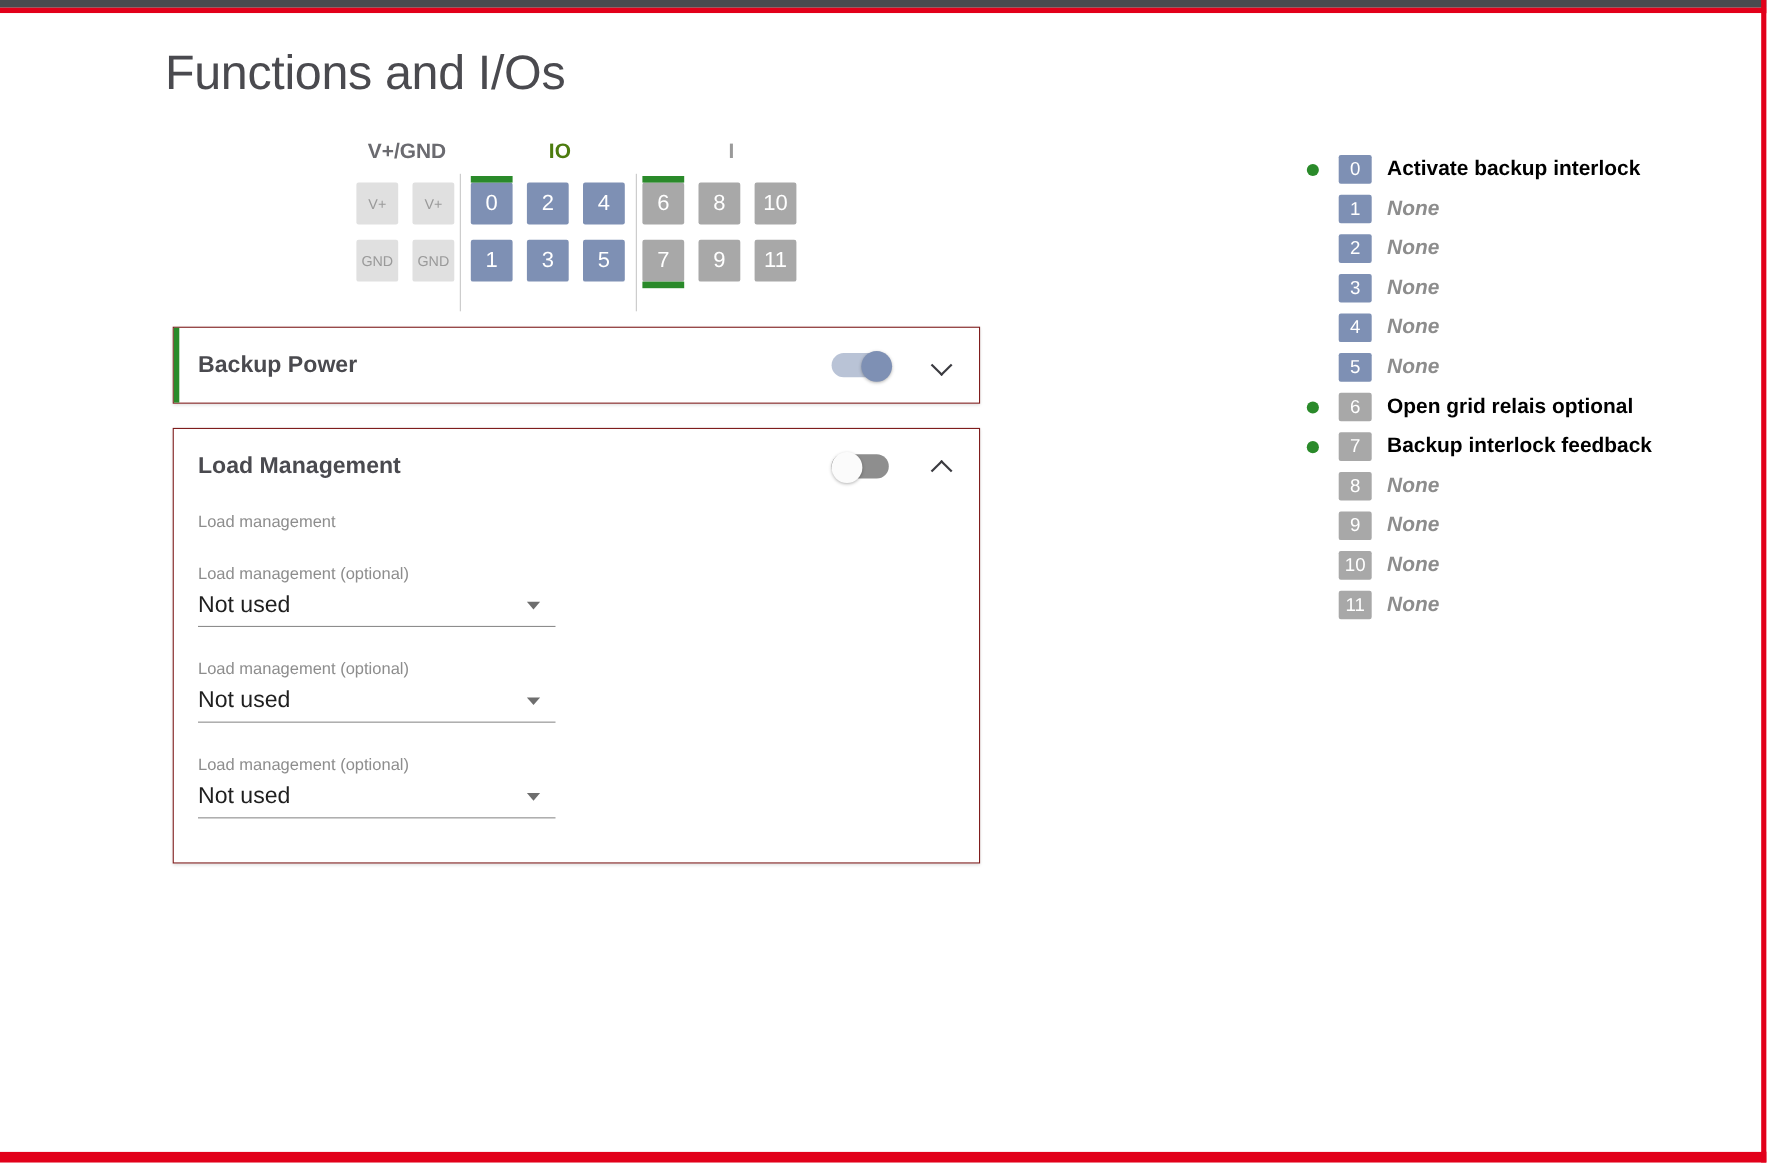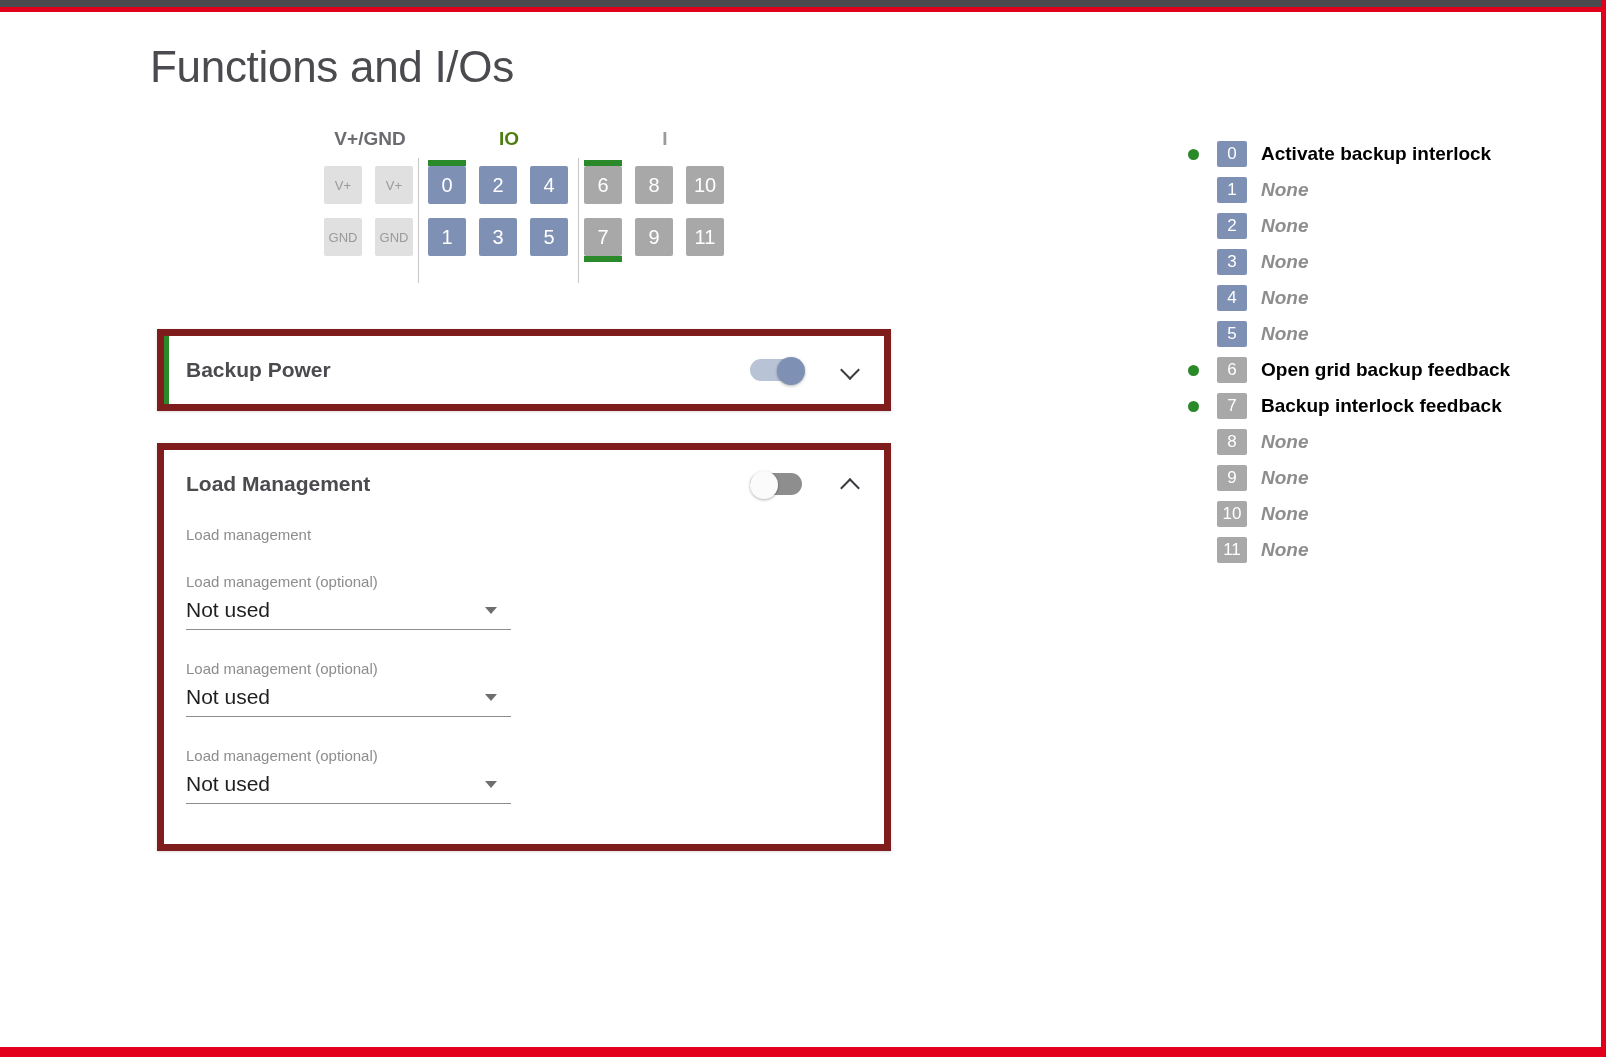--- a/index.html
+++ b/index.html
@@ -135,25 +135,24 @@
 
   
   .cards {
     position: absolute;
     left: 157px;
     top: 285px;
     width: 734px;
   }
   .card {
     background: #ffffff;
-    border: 7px solid #7f1d1d;
+    border: 1px solid #7f1d1d;
     box-shadow: 0 1px 3px rgba(0,0,0,0.14);
     position: relative;
     margin-bottom: 22px;
-    margin-top: 32px;
   }
   .card.accent::before {
     content: "";
     position: absolute;
     left: 0; top: 0;
     width: 5px;
     height: 100%;
     background: #2a8a2a;
   }
   .card-header {
@@ -444,21 +443,21 @@
 
     <div class="pinlist-row">
       <span class="dot empty"></span>
       <span class="badge io">5</span>
       <span class="fn-name none">None</span>
     </div>
 
     <div class="pinlist-row">
       <span class="dot active"></span>
       <span class="badge inp">6</span>
-      <span class="fn-name">Open grid backup feedback</span>
+      <span class="fn-name">Open grid relais optional</span>
     </div>
 
     <div class="pinlist-row">
       <span class="dot active"></span>
       <span class="badge inp">7</span>
       <span class="fn-name">Backup interlock feedback</span>
     </div>
 
     <div class="pinlist-row">
       <span class="dot empty"></span>

